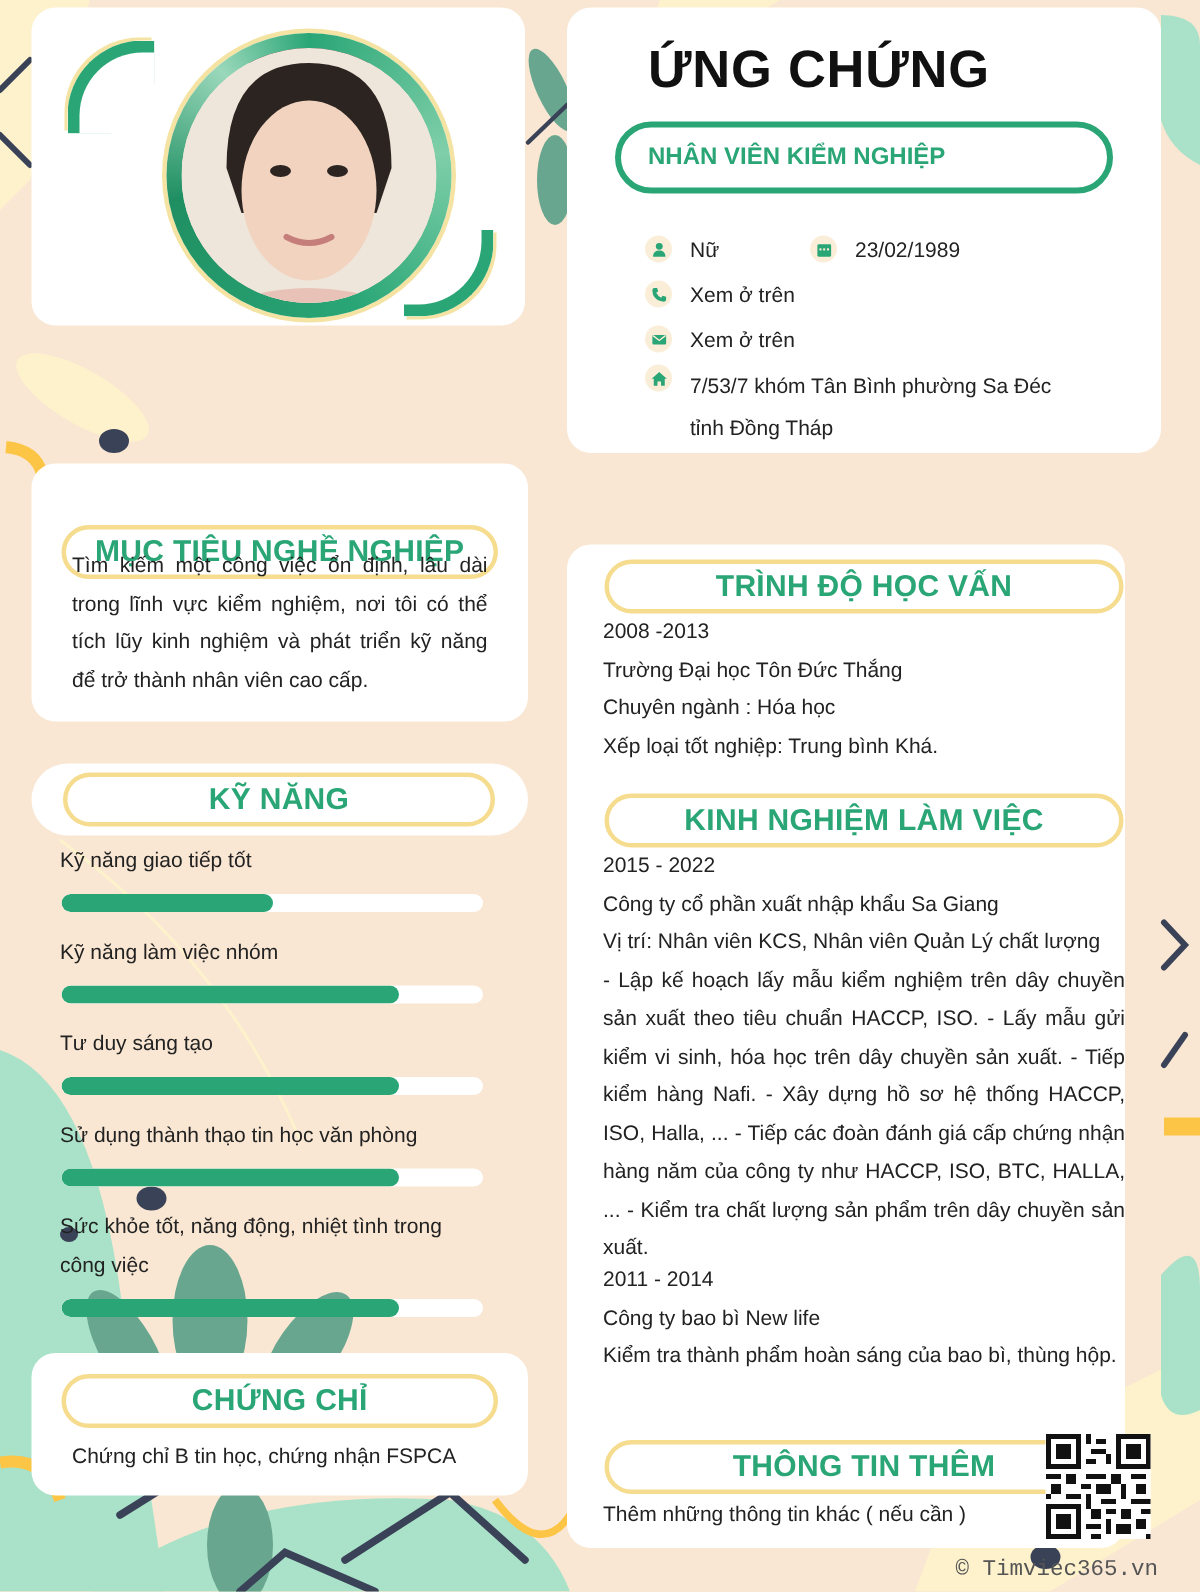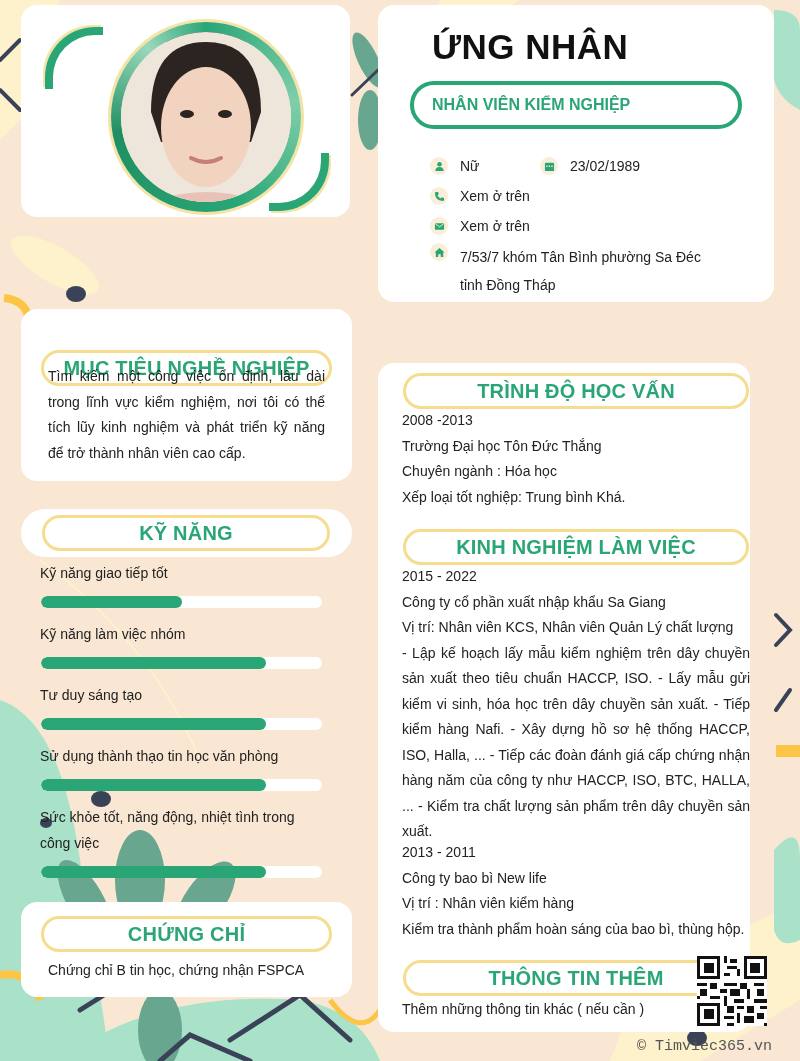--- a/index.html
+++ b/index.html
@@ -171,21 +171,21 @@
       <ellipse cx="66" cy="82" rx="7" ry="4" fill="#2b2420"></ellipse>
       <ellipse cx="104" cy="82" rx="7" ry="4" fill="#2b2420"></ellipse>
       <path d="M70 126 Q85 134 100 126" stroke="#c57e7a" stroke-width="4" fill="none" stroke-linecap="round"></path>
       <path d="M30 170 Q85 150 140 170 Z" fill="#e8c2b7"></path>
     </svg>
   </div>
   <div class="bracket-br"></div>
 </div>
 
 <div class="card header-card">
-  <div class="name">ỨNG NHÂN</div>
+  <div class="name">ỨNG CHỨNG</div>
   <div class="job-pill">
     <span>NHÂN VIÊN KIỂM NGHIỆP</span>
   </div>
 
   <div class="info-row" style="left:52px; top:152px;">
     <span class="info-icon">
       <svg viewBox="0 0 12 12">
           <circle cx="6" cy="3.5" r="2.5"></circle>
           <path d="M1.5 11 Q1.5 6.5 6 6.5 Q10.5 6.5 10.5 11 Z"></path>
         </svg>
@@ -293,23 +293,22 @@
   <div class="section-title" style="position:absolute; left:25px; top:166px; width:346px;">
     <span>KINH NGHIỆM LÀM VIỆC</span>
   </div>
   <div class="body-text" style="position:absolute; left:24px; top:201px; width:348px;">
     <div>2015 - 2022</div>
     <div>Công ty cổ phần xuất nhập khẩu Sa Giang</div>
     <div>Vị trí: Nhân viên KCS, Nhân viên Quản Lý chất lượng</div>
     <div class="justify">- Lập kế hoạch lấy mẫu kiểm nghiệm trên dây chuyền sản xuất theo tiêu chuẩn HACCP, ISO. - Lấy mẫu gửi kiểm vi sinh, hóa học trên dây chuyền sản xuất. - Tiếp kiểm hàng Nafi. - Xây dựng hồ sơ hệ thống HACCP, ISO, Halla, ... - Tiếp các đoàn đánh giá cấp chứng nhận hàng năm của công ty như HACCP, ISO, BTC, HALLA, ... - Kiểm tra chất lượng sản phẩm trên dây chuyền sản xuất.</div>
   </div>
   <div class="body-text" style="position:absolute; left:24px; top:477px; width:348px;">
-    <div>2013 - 2011</div>
+    <div>2011 - 2014</div>
     <div>Công ty bao bì New life</div>
-    <div>Vị trí : Nhân viên kiểm hàng</div>
     <div>Kiểm tra thành phẩm hoàn sáng của bao bì, thùng hộp.</div>
   </div>
 
   <div class="section-title" style="position:absolute; left:25px; top:597px; width:346px;">
     <span>THÔNG TIN THÊM</span>
   </div>
   <div class="body-text" style="position:absolute; left:24px; top:634px;">Thêm những thông tin khác ( nếu cần )</div>
 </div>
 
 <div class="qr">

